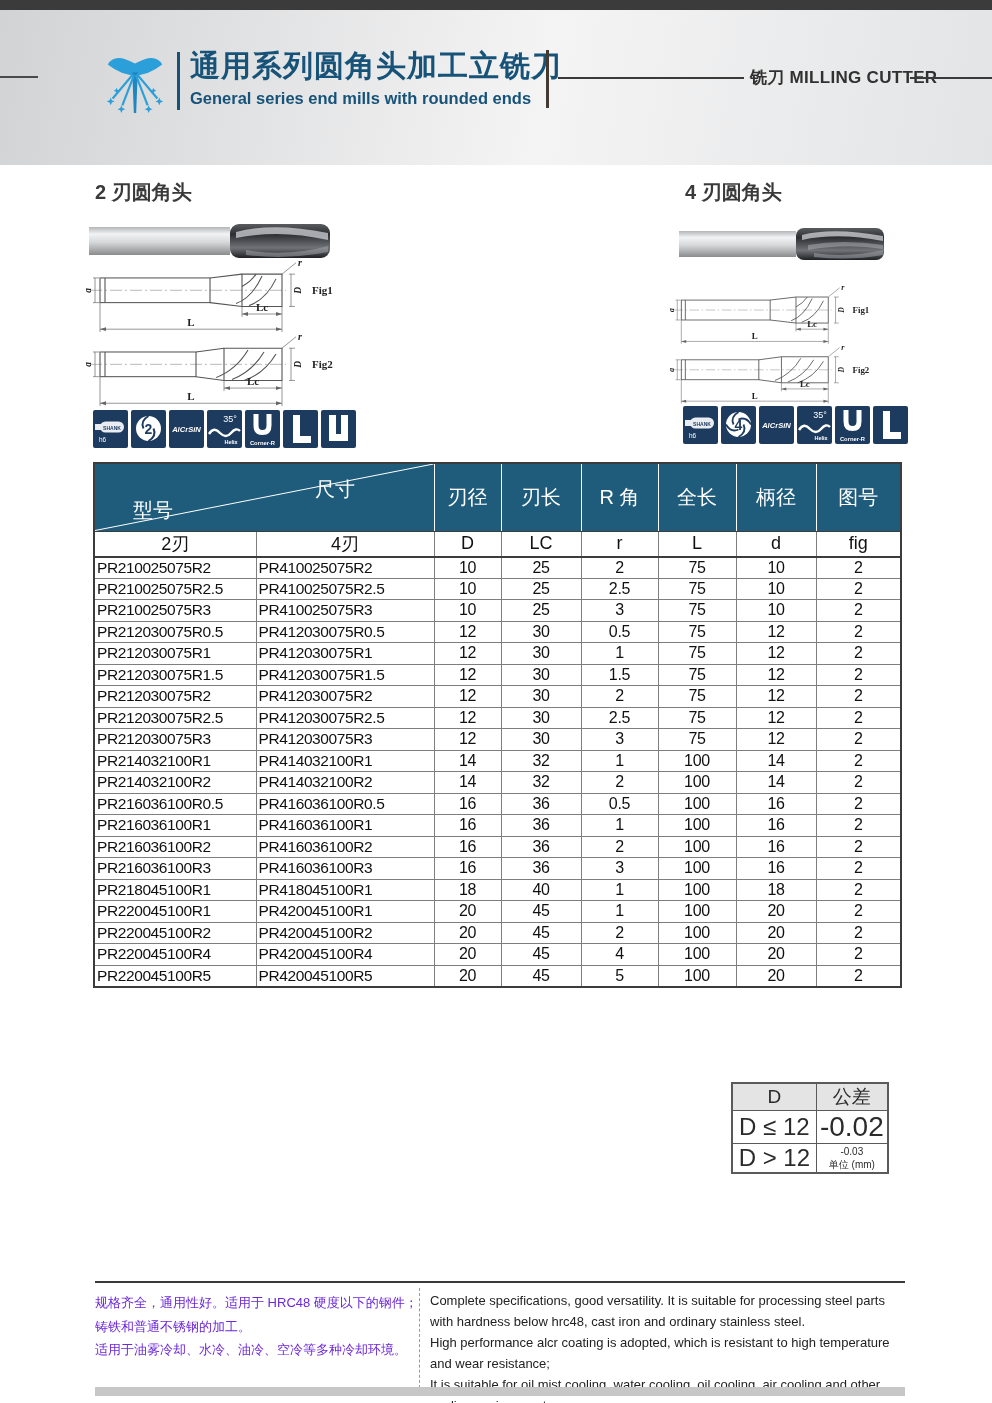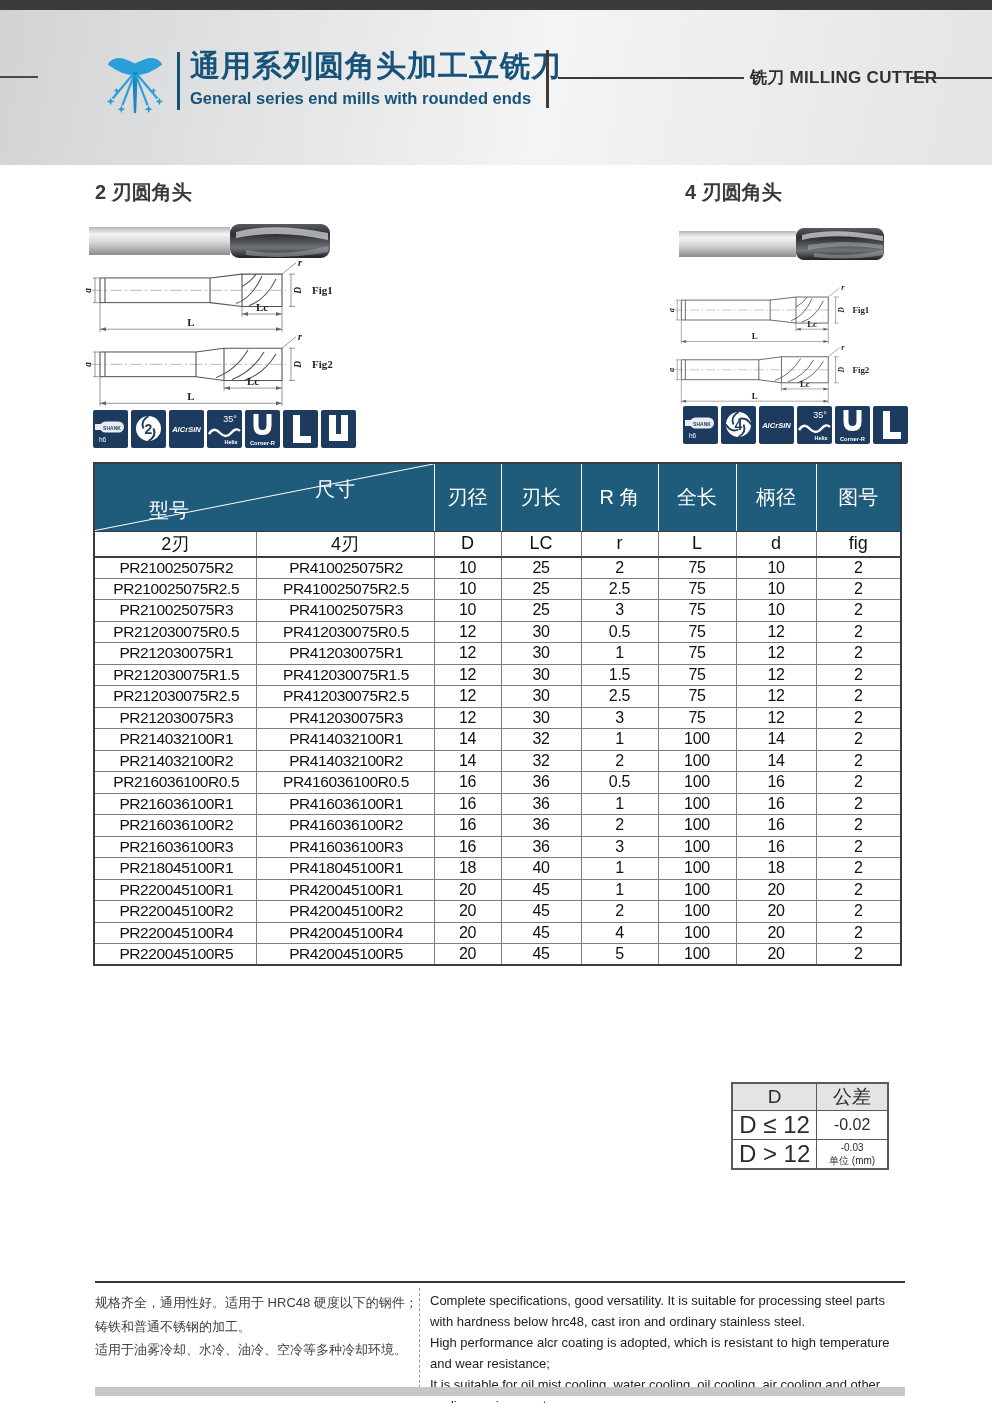--- a/index.html
+++ b/index.html
@@ -41,38 +41,38 @@
 
   
   .spec-table{position:absolute;left:93px;top:462px;width:807px;border-collapse:collapse;
     table-layout:fixed;border:2px solid #3c3c3c;background:#fff}
   .spec-table th,.spec-table td{border:1px solid #7e7e7e;overflow:hidden;white-space:nowrap}
   .hrow1 th{background:#1f5c7c;color:#fff;font-weight:normal;font-size:20px;height:68px;
     border:0;border-left:1px solid rgba(255,255,255,.85);border-bottom:1px solid #3c3c3c;vertical-align:middle}
   .hrow1 th:first-child{border-left:0}
   .diag-cell{position:relative}
   .diag-svg{position:absolute;left:0;top:0;width:100%;height:100%}
-  .lbl-model{position:absolute;left:54px;top:33px;font-size:20px}
+  .lbl-model{position:absolute;left:38px;top:33px;font-size:20px}
   .lbl-size{position:absolute;left:220px;top:12px;font-size:20px}
   .hrow2 td{height:25px;font-size:18px;text-align:center;color:#111;border-bottom:2px solid #3c3c3c;background:#fff}
   .drow td{height:21.5px;font-size:16px;text-align:center;color:#101010;letter-spacing:-.3px}
-  .drow .model{text-align:center;padding-left:2px;font-size:15.5px;letter-spacing:-.4px}
+  .drow .model{text-align:left;padding-left:2px;font-size:15.5px;letter-spacing:-.4px}
 
   
   .tol-table{position:absolute;left:731px;top:1082px;width:158px;border-collapse:collapse;
     border:2px solid #5a5a5a;text-align:center;background:#fff}
   .tol-table th,.tol-table td{border:1px solid #5a5a5a;color:#2b2b2b}
   .tol-table th{background:#e4e4e4;font-weight:normal;font-size:19px;height:27px}
   .tol-d{font-size:24px;height:28px}
-  .tol-v{font-size:16px}
+  .tol-v{font-size:28px}
   .tol-small{font-size:10px;line-height:13px}
 
   
   .foot-rule{left:95px;top:1281px;width:810px;height:2px;background:#3a3a3a}
-  .foot-zh{left:95px;top:1291px;width:324px;font-size:13px;line-height:23.5px;color:#404040;white-space:nowrap}
+  .foot-zh{left:95px;top:1291px;width:324px;font-size:13px;line-height:23.5px;color:#6d28d9;white-space:nowrap}
   .foot-div{left:419px;top:1288px;height:100px;width:0;border-left:1px dashed #9a9a9a}
   .foot-en{left:430px;top:1290px;width:478px;font-size:13px;line-height:21px;color:#222}
   .bottom-bar{left:95px;top:1387px;width:810px;height:9px;background:#c7c7c7}
 
   
   .oln{stroke:#555;fill:none;stroke-width:1.1}
   .dim{stroke:#666;fill:none;stroke-width:.7}
   .cl{stroke:#888;fill:none;stroke-width:.6;stroke-dasharray:12 3 2 3}
   .dtx{font:italic bold 10px "Liberation Serif",serif;fill:#222}
   .ftx{font:bold 11px "Liberation Serif",serif;fill:#222}
@@ -385,20 +385,30 @@
           <td class="model">PR212030075R1.5</td>
           <td class="model">PR412030075R1.5</td>
           <td>12</td>
           <td>30</td>
           <td>1.5</td>
           <td>75</td>
           <td>12</td>
           <td>2</td>
         </tr>
 
+        <tr class="drow">
+          <td class="model">PR212030075R2</td>
+          <td class="model">PR412030075R2</td>
+          <td>12</td>
+          <td>30</td>
+          <td>2</td>
+          <td>75</td>
+          <td>12</td>
+          <td>2</td>
+        </tr>
 
         <tr class="drow">
           <td class="model">PR212030075R2.5</td>
           <td class="model">PR412030075R2.5</td>
           <td>12</td>
           <td>30</td>
           <td>2.5</td>
           <td>75</td>
           <td>12</td>
           <td>2</td>

